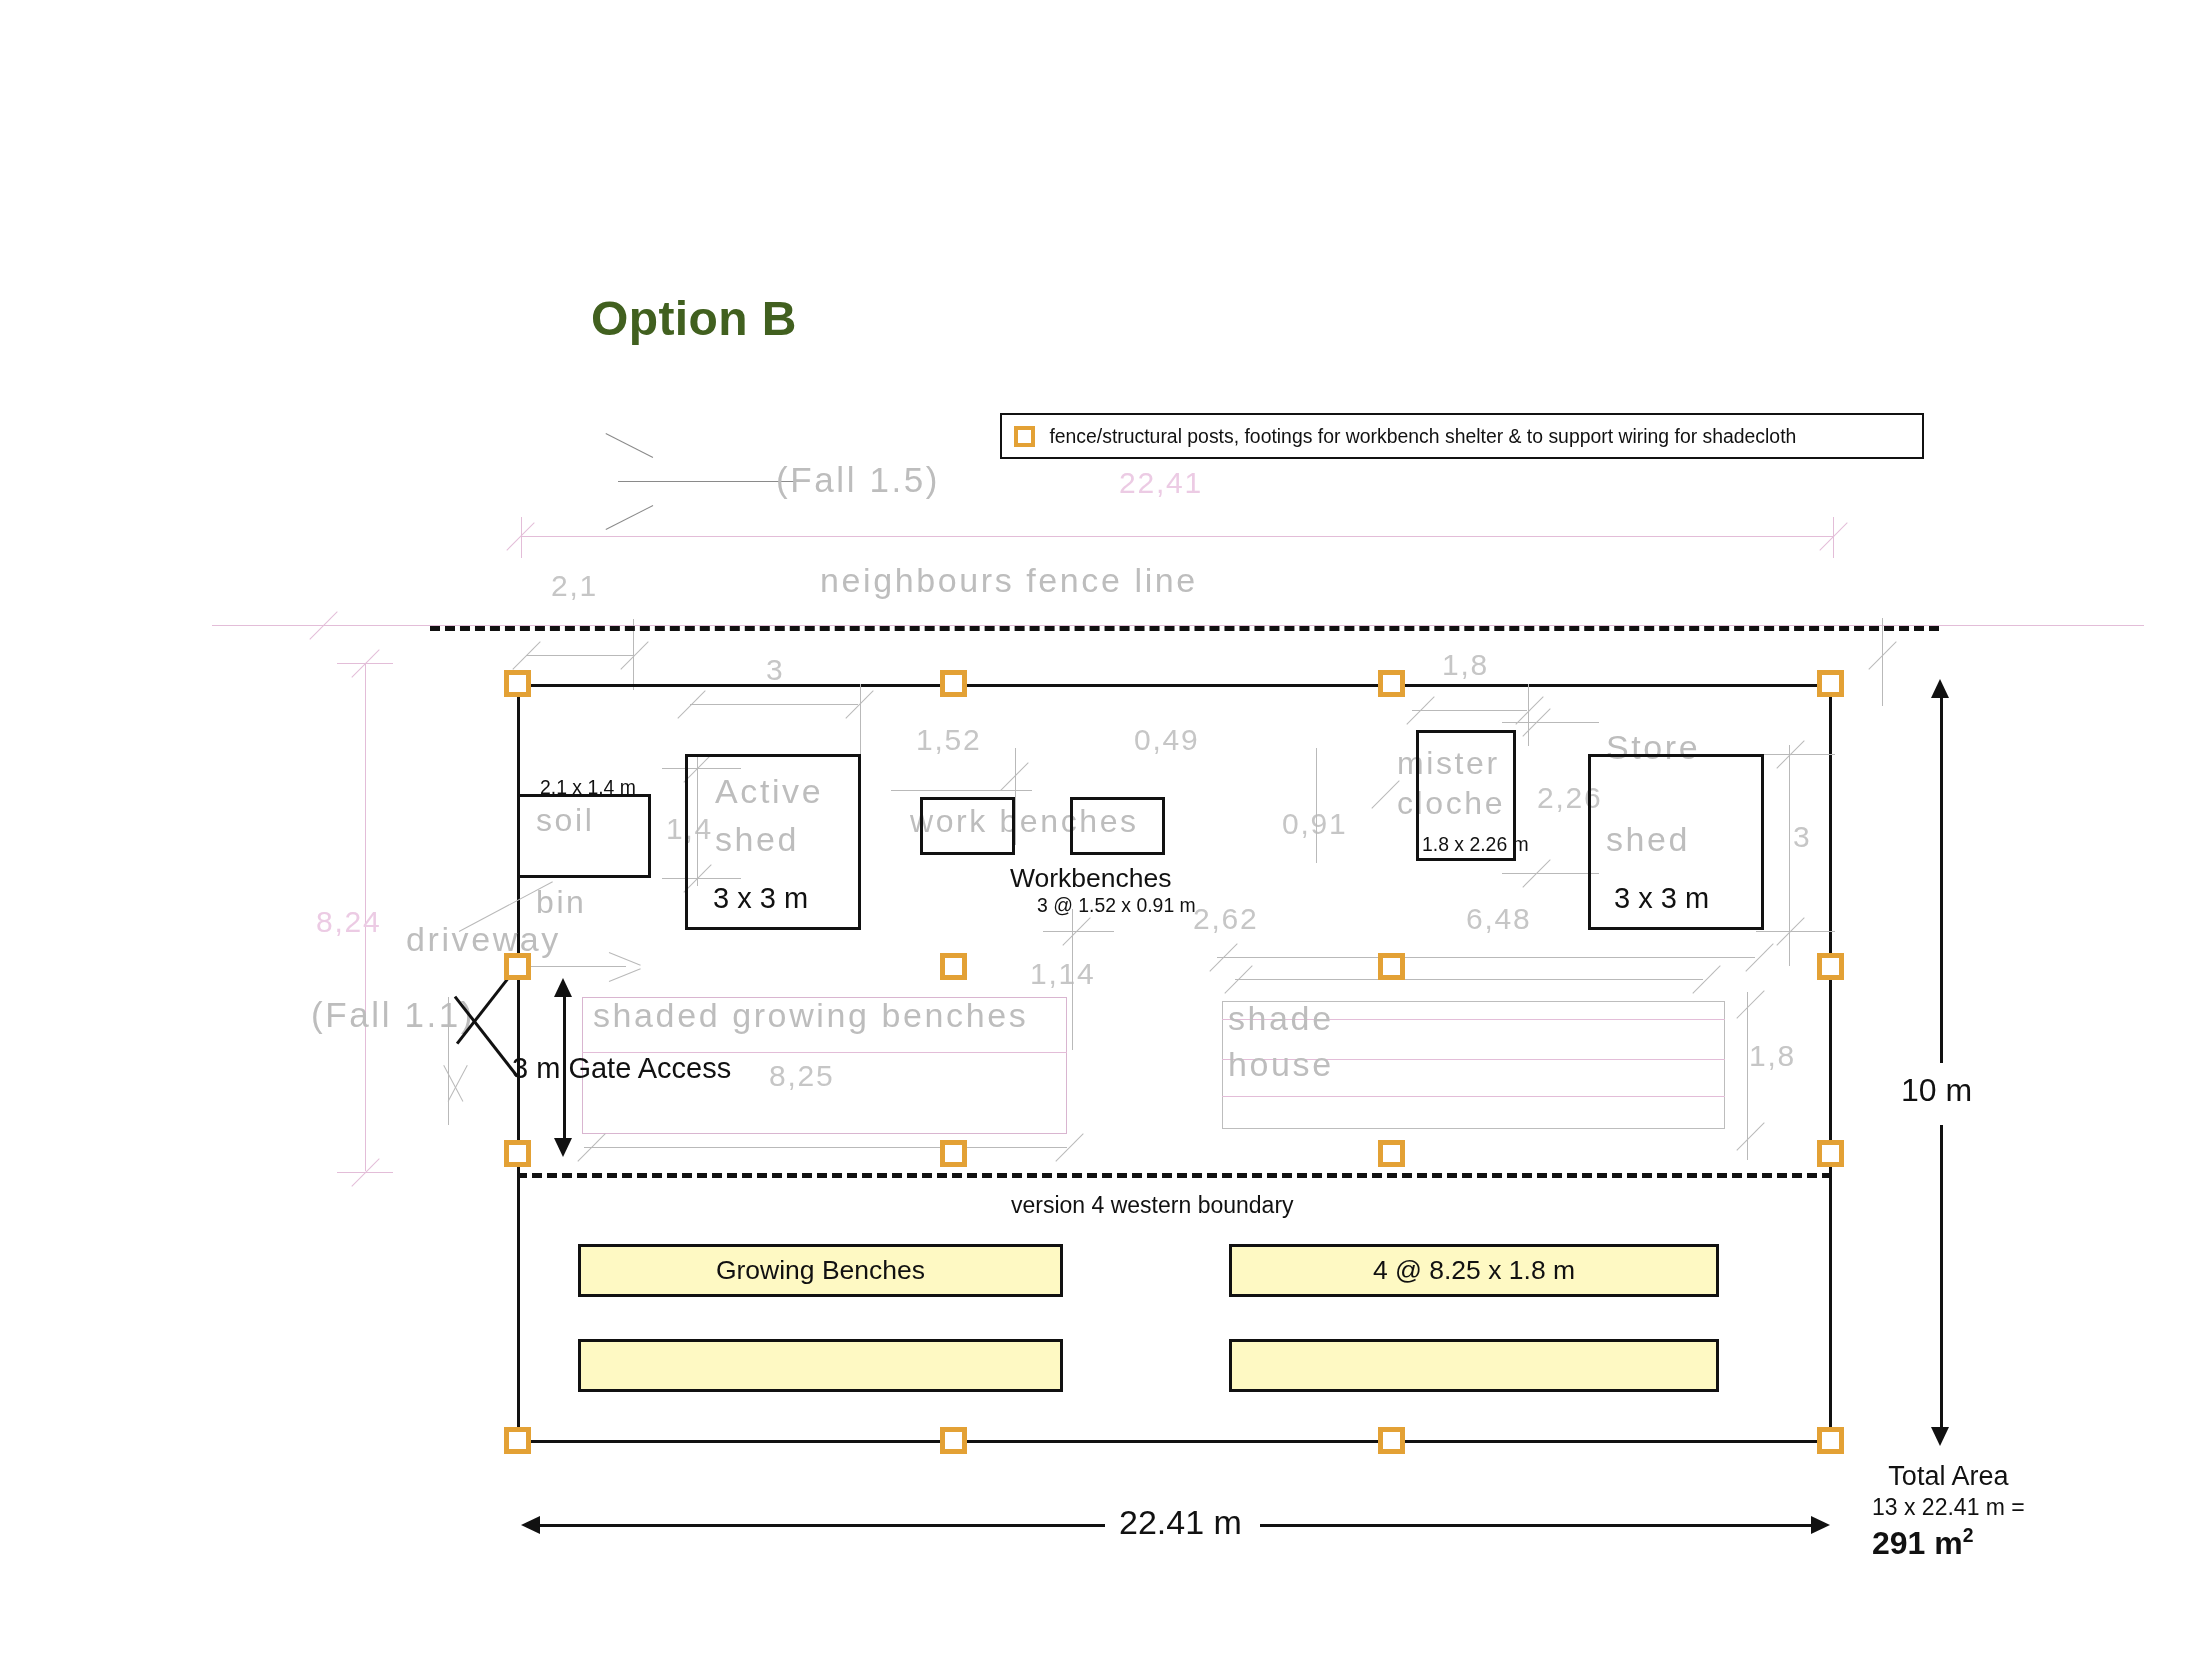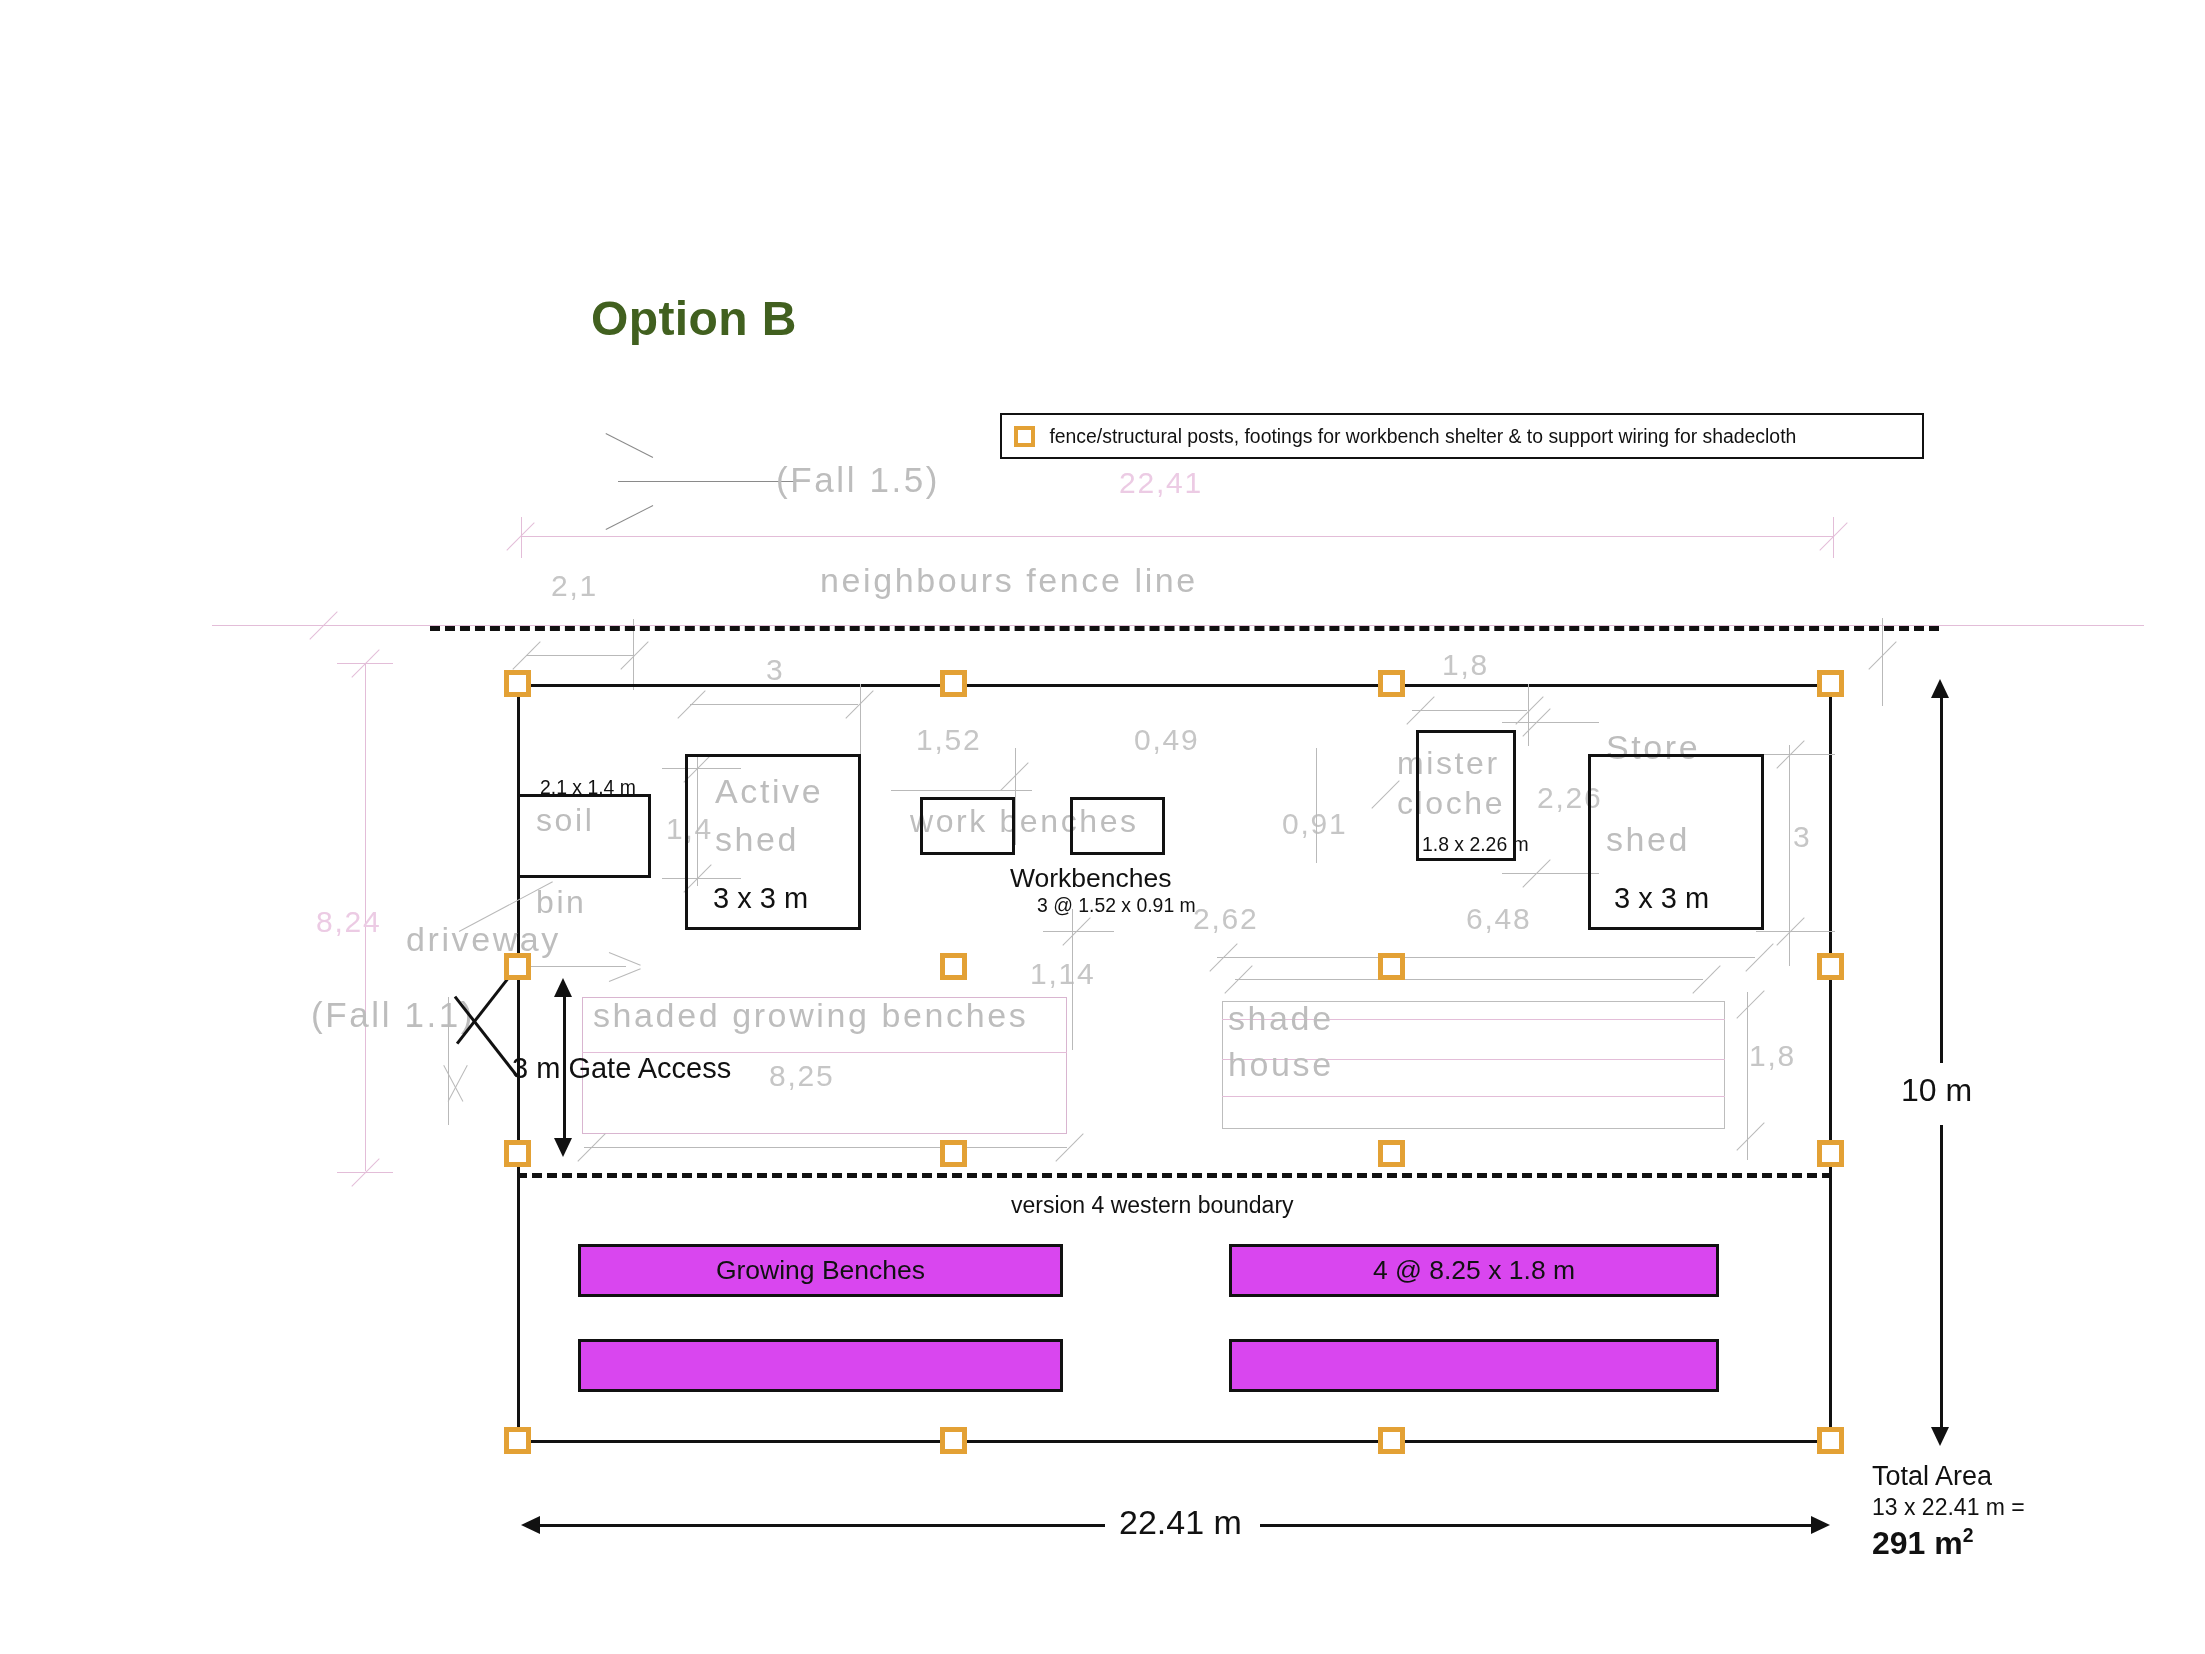--- a/index.html
+++ b/index.html
@@ -154,21 +154,21 @@
   }
   .ann-lg { font-size: 29px; }
   .ann-md { font-size: 23px; }
   .ann-sm { font-size: 19.4px; }
   .ann-bench { font-size: 26.5px; }
 
   
   .gbench {
     border: 3.5px solid #111111;
     box-sizing: border-box;
-    background: #d946ef;
+    background: #fef9c3;
     display: flex;
     align-items: center;
     justify-content: center;
     font-size: 26.5px;
     color: #111111;
     z-index: 20;
   }
 
   
   .dimline-h { height: 2.6px; background: #111111; }
@@ -184,21 +184,21 @@
   
   .fall-arrow-line { height: 0.9px; background: #8a8a8a; }
 
   
   #total-area {
     left: 1872px;
     top: 1460px;
     color: #111111;
     line-height: 1.22;
   }
-  #total-area .ta-title { font-size: 27px; }
+  #total-area .ta-title { font-size: 27px; text-align: center; }
   #total-area .ta-calc  { font-size: 23px; }
   #total-area .ta-val   { font-size: 32px; font-weight: bold; margin-top: 3.5px; }
   #total-area .ta-val sup { font-size: 19.4px; }
 </style>
 </head>
 <body>
 
 <div id="stage">
 
   <div class="abs" id="plan-title">Option B</div>

